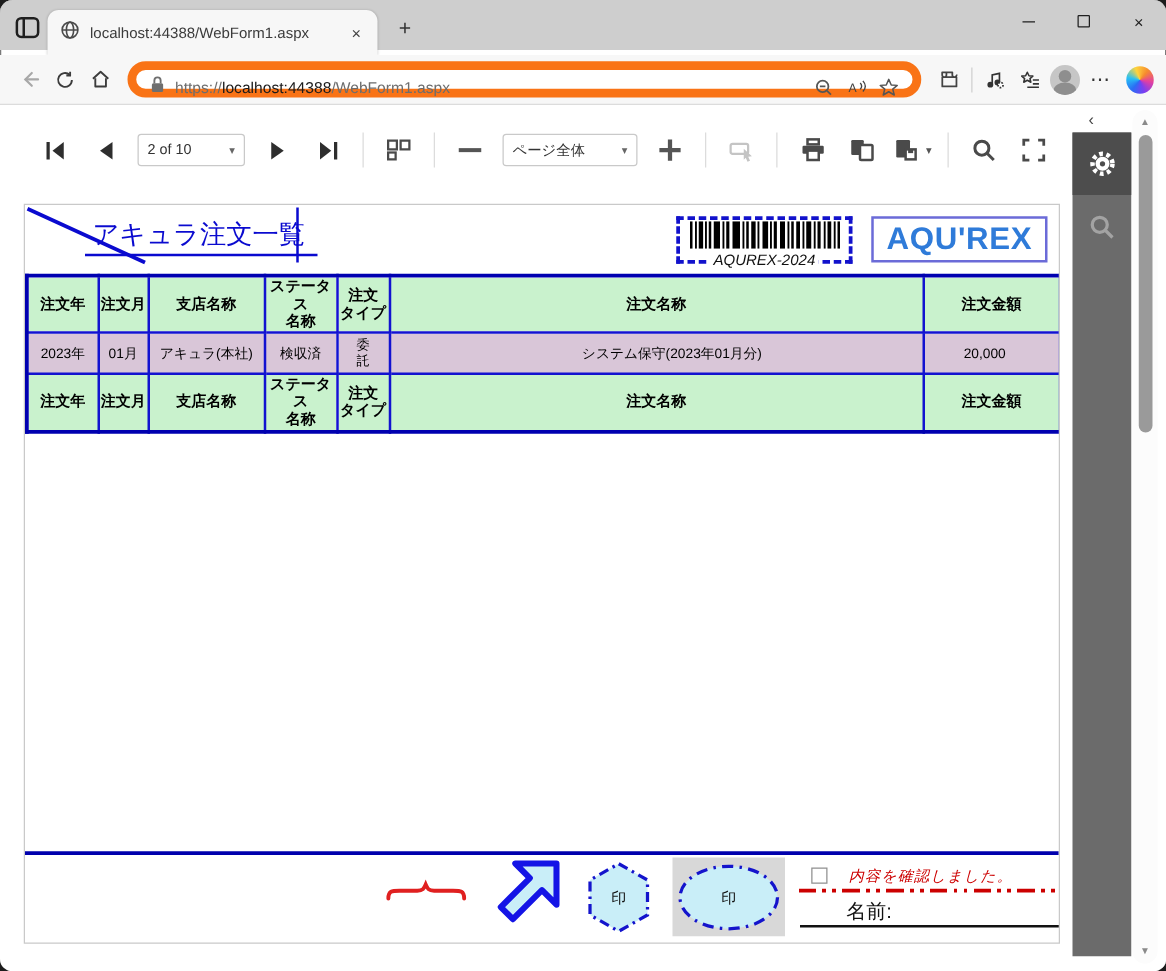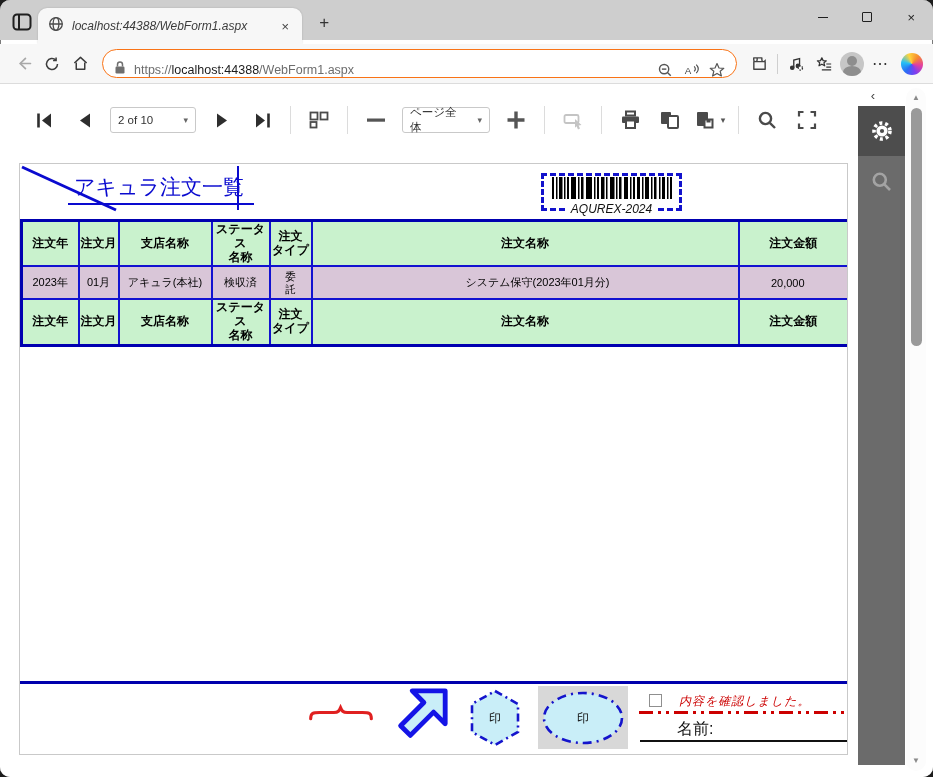--- a/index.html
+++ b/index.html
@@ -7,42 +7,42 @@
   body {
     width:933px; height:777px; background:#1c1c1c;
     font-family:"Liberation Sans", sans-serif; overflow:hidden;
   }
   .window {
     position:absolute; left:0; top:0; width:933px; height:777px;
     background:#fff; border-radius:10px; overflow:hidden;
     box-shadow: inset 0 0 0 1px #7a7a7a;
   }
   
-  .titlebar { position:absolute; left:0; top:0; width:100%; height:40px; background:#cecece;font-style:italic; }
+  .titlebar { position:absolute; left:0; top:0; width:100%; height:40px; background:#cecece; }
   .ws-btn { position:absolute; left:12px; top:13px; width:20px; height:18px; cursor:pointer; }
   .tab {
     position:absolute; left:38px; top:8px; width:264px; height:36px;
     background:#f7f7f7; border-radius:9px 9px 0 0; display:flex; align-items:center;
     padding:0 8px 0 10px; box-shadow:0 0 2px rgba(0,0,0,.18);
   }
   .tab-title { flex:1; font-size:12px; color:#3b3b3b; white-space:nowrap; overflow:hidden; text-overflow:ellipsis; margin-left:8px; }
   .tab-close { width:18px; height:18px; border-radius:4px; display:flex; align-items:center; justify-content:center; font-size:13px; color:#444; cursor:pointer; }
   .new-tab { position:absolute; left:314px; top:13px; width:20px; height:20px; font-size:17px; color:#333; text-align:center; line-height:19px; cursor:pointer; }
   .win-controls { position:absolute; right:0; top:0; height:34px; display:flex; }
   .win-btn { width:44px; height:34px; display:flex; align-items:center; justify-content:center; color:#1f1f1f; font-size:13px; cursor:pointer; }
   .glyph-min { display:inline-block; width:10px; border-top:1.5px solid #1f1f1f; }
   .glyph-max { display:inline-block; width:10px; height:10px; border:1.4px solid #1f1f1f; border-radius:1px; }
   
   .addressbar {
     position:absolute; left:0; top:44px; width:100%; height:40px; background:#f7f7f7;
     border-bottom:1px solid #dcdcdc; display:flex; align-items:center; padding:0 10px;
   }
   .nav-ic { width:28px; height:28px; display:flex; align-items:center; justify-content:center; cursor:pointer; flex:0 0 auto; }
   .url-pill {
-    flex:1; height:29px; margin:0 8px; background:#fff; border:1px solid #f97316;
+    flex:1; height:29px; margin:0 8px; background:#fff; border:7px solid #f97316;
     border-radius:15px; display:flex; align-items:center; padding:12px 6px 0 10px; min-width:0; cursor:text;
   }
   .url-text { flex:1; font-size:12.5px; white-space:nowrap; overflow:hidden; margin-left:7px; }
   .url-dim { color:#6d6d6d; } .url-host { color:#1b1b1b; }
   .pill-ic { width:26px; height:26px; display:flex; align-items:center; justify-content:center; cursor:pointer; flex:0 0 auto; }
   .bar-divider { width:1px; height:20px; background:#cfcfcf; margin:0 4px; flex:0 0 auto; }
   .avatar { width:24px; height:24px; border-radius:50%; background:#c6c6c6; position:relative; overflow:hidden; cursor:pointer; }
   .avatar:before { content:""; position:absolute; left:7px; top:4px; width:10px; height:10px; border-radius:50%; background:#8e8e8e; }
   .avatar:after  { content:""; position:absolute; left:3px; top:14px; width:18px; height:12px; border-radius:50%; background:#8e8e8e; }
   .more-dots { font-size:16px; color:#333; letter-spacing:1px; cursor:pointer; padding:0 6px; }
@@ -52,21 +52,21 @@
   .content { position:absolute; left:0; top:84px; width:100%; height:693px; background:#fff; }
   .vtoolbar { position:absolute; left:0; top:10px; width:850px; height:52px; display:flex; align-items:center; padding-left:24px; }
   .tbtn { height:34px; min-width:34px; display:flex; align-items:center; justify-content:center; cursor:pointer; margin:0 3px; border-radius:3px; }
   .tsep { width:1px; height:28px; background:#dcdcdc; margin:0 8px; }
   .combo {
     height:26px; background:#fff; border:1px solid #c9c9c9; border-radius:3px;
     display:flex; align-items:center; font-size:11.5px; color:#333; padding:0 7px; cursor:pointer; margin:0 6px;
   }
   .combo .caret { margin-left:14px; font-size:9px; color:#666; }
   .combo.pagec { width:86px; justify-content:space-between; }
-  .combo.zoomc { width:88px; justify-content:space-between; }
+  .combo.zoomc { width:108px; justify-content:space-between; }
   
   .collapse { position:absolute; left:862px; top:4px; width:22px; height:16px; text-align:center; font-size:13px; color:#444; cursor:pointer; line-height:15px; }
   .sidebar { position:absolute; left:858px; top:22px; width:47px; bottom:12px; background:#6b6b6b; }
   .side-item { width:47px; height:50px; display:flex; align-items:center; justify-content:center; cursor:pointer; }
   .side-item.active { background:#4d4d4d; }
   .scrollbar { position:absolute; left:906px; top:4px; width:20px; bottom:6px; background:#fcfcfc; border-radius:10px; }
   .sb-arrow { position:absolute; left:0; width:20px; height:16px; text-align:center; font-size:8px; color:#8a8a8a; cursor:pointer; line-height:16px; }
   .sb-up { top:2px; } .sb-down { bottom:2px; }
   .sb-thumb { position:absolute; left:4.5px; top:20px; width:11px; height:238px; background:#9a9a9a; border-radius:6px; cursor:grab; }
   
@@ -352,20 +352,23 @@
               <rect x="103" y="0" width="2.5" height="22"></rect>
               <rect x="108" y="0" width="1.5" height="22"></rect>
               <rect x="111" y="0" width="3" height="22"></rect>
               <rect x="116" y="0" width="1.5" height="22"></rect>
               <rect x="119" y="0" width="2" height="22"></rect>
           </g>
         </svg>
         <span class="barcode-label">AQUREX-2024</span>
       </div>
 
+      <div class="logo-box">
+        <span class="logo-text">AQU'REX</span>
+      </div>
 
       <table class="rpt">
         <colgroup>
             <col style="width:57px">
             <col style="width:40px">
             <col style="width:93px">
             <col style="width:58px">
             <col style="width:42px">
             <col style="width:427px">
             <col style="width:110px">

